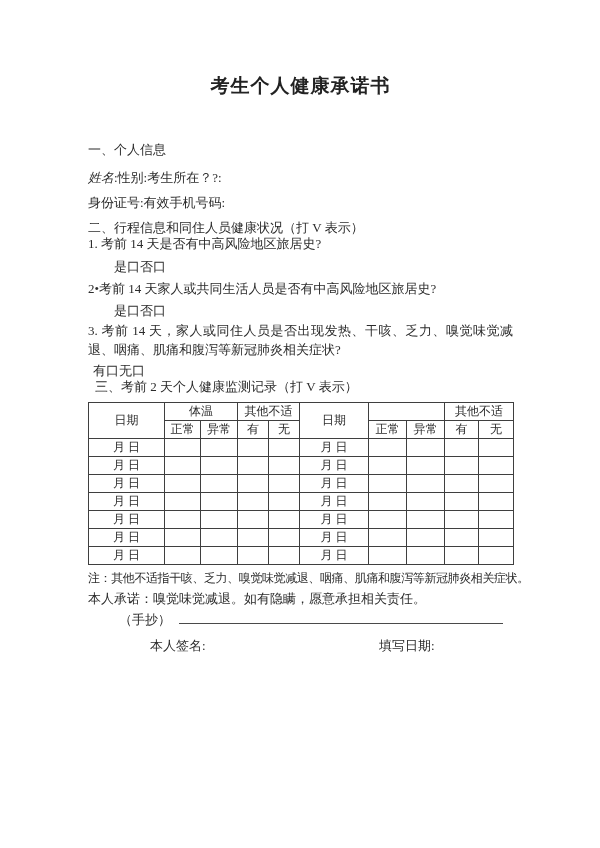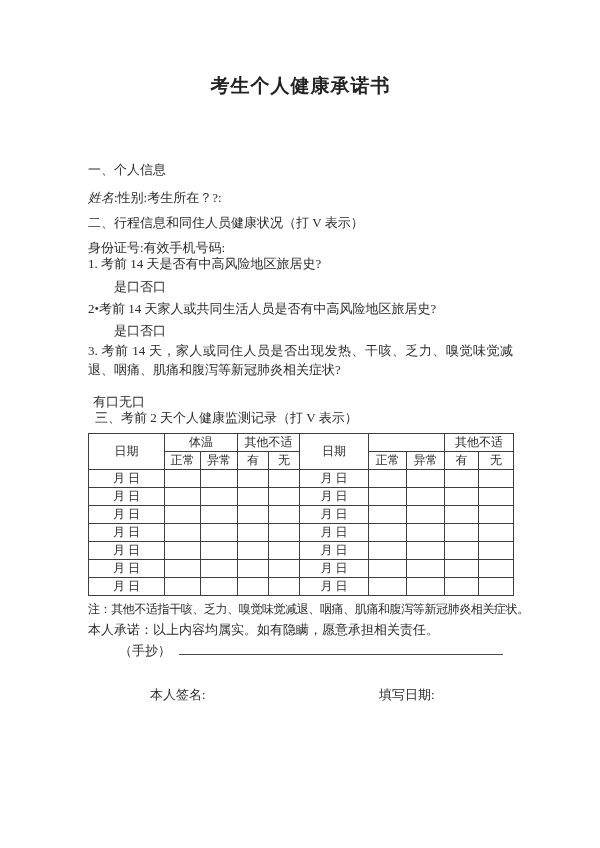--- a/index.html
+++ b/index.html
@@ -18,30 +18,30 @@
     margin-top: 74px;
     text-align: center;
     font-family: "Liberation Sans", "DejaVu Sans", sans-serif;
     font-weight: bold;
     font-size: 19px;
     line-height: 23px;
     letter-spacing: 1px;
     color: #222;
   }
   .para { line-height: 16px; white-space: nowrap; }
-  .h-sec1   { margin-top: 65px; }
+  .h-sec1   { margin-top: 45px; }
   .p-name   { margin-top: 12px; }
   .p-idcard { margin-top: 9px; }
   .h-sec2   { margin-top: 9px; }
   .p-q1     { }
   .p-opt1   { margin-top: 7px; padding-left: 26px; }
   .p-q2     { margin-top: 6px; }
   .p-opt2   { margin-top: 6px; padding-left: 26px; }
   .p-q3     { margin-top: 2px; line-height: 19px; white-space: normal; text-align: justify; }
-  .p-opt3   { margin-top: 15px; padding-left: 5px; }
+  .p-opt3   { margin-top: 4px; padding-left: 5px; }
   .h-sec3   { margin-top: 0; padding-left: 7px; line-height: 15px; }
   i.kai { font-style: italic; }
 
   table.monitor {
     margin-top: 8px;
     border-collapse: collapse;
     table-layout: fixed;
     width: 425px;
     font-size: 12px;
     color: #2b2b2b;
@@ -68,38 +68,38 @@
     text-align: right;
   }
   .p-commit { margin-top: 5px; line-height: 16px; white-space: nowrap; }
   .p-hand   { margin-top: 5px; display: flex; line-height: 16px; margin-left: 31px; }
   .blank-line {
     flex: 1;
     border-bottom: 1px solid #4a4a4a;
     margin: 0 10px 3px 8px;
     height: 12px;
   }
-  .sig-row { margin-top: 28px; line-height: 16px; white-space: nowrap; }
+  .sig-row { margin-top: 10px; line-height: 16px; white-space: nowrap; }
   .sig-name { margin-left: 62px; }
   .sig-date { margin-left: 170px; }
 </style>
 </head>
 <body>
 
 <div class="page">
 
   <div class="doc-title">考生个人健康承诺书</div>
 
   <div class="para h-sec1">一、个人信息</div>
 
   <div class="para p-name"><i class="kai">姓名</i><span>:性别:考生所在？?:</span></div>
 
+  <div class="para p-idcard">身份证号:有效手机号码:</div>
+
   <div class="para h-sec2">二、行程信息和同住人员健康状况（打 V 表示）</div>
-
-  <div class="para p-idcard">身份证号:有效手机号码:</div>
 
   <div class="para p-q1">1. 考前 14 天是否有中高风险地区旅居史?</div>
   <div class="para p-opt1">是口否口</div>
 
   <div class="para p-q2">2•考前 14 天家人或共同生活人员是否有中高风险地区旅居史?</div>
   <div class="para p-opt2">是口否口</div>
 
   <div class="para p-q3">3. 考前 14 天，家人或同住人员是否出现发热、干咳、乏力、嗅觉味觉减退、咽痛、肌痛和腹泻等新冠肺炎相关症状?</div>
   <div class="para p-opt3">有口无口</div>
 
@@ -221,21 +221,21 @@
           <td></td>
           <td></td>
           <td></td>
           <td></td>
         </tr>
       </tbody>
   </table>
 
   <div class="p-note">注：其他不适指干咳、乏力、嗅觉味觉减退、咽痛、肌痛和腹泻等新冠肺炎相关症状。</div>
 
-  <div class="p-commit">本人承诺：以上内容均属实。如有隐瞒，愿意承担相关责任。</div>
+  <div class="p-commit">本人承诺：嗅觉味觉减退。如有隐瞒，愿意承担相关责任。</div>
 
   <div class="p-hand">
     <span>（手抄）</span>
     <span class="blank-line"></span>
   </div>
 
   <div class="sig-row">
     <span class="sig-name">本人签名:</span>
     <span class="sig-date">填写日期:</span>
   </div>

